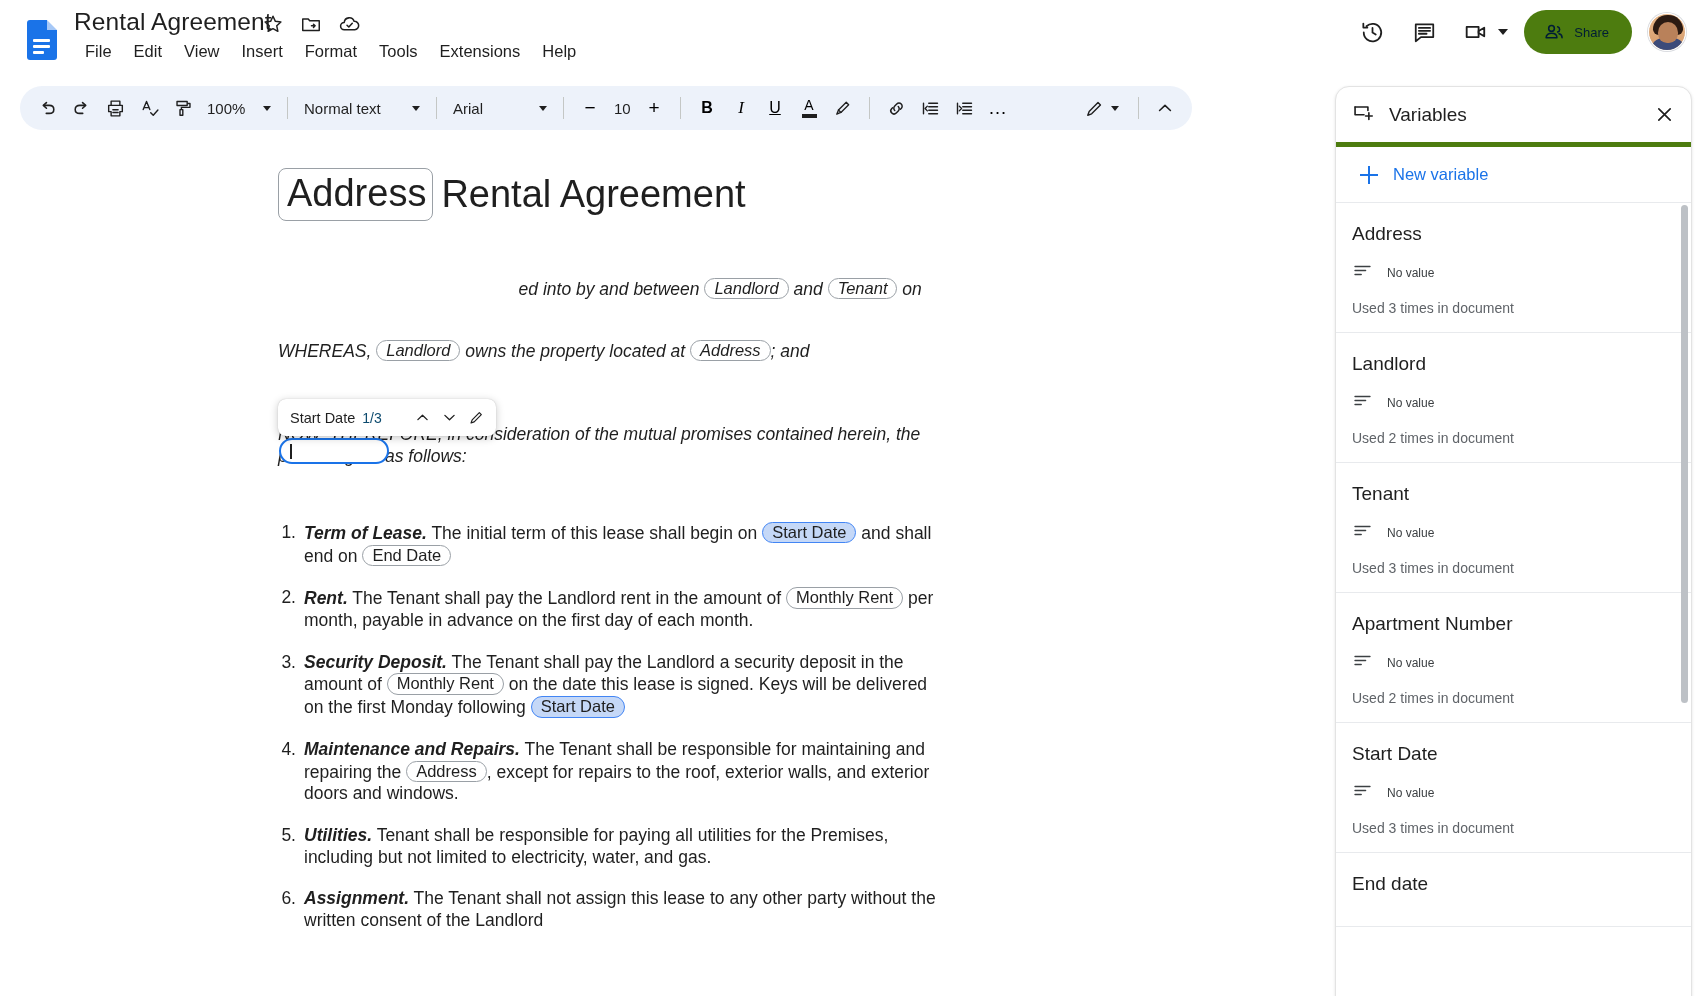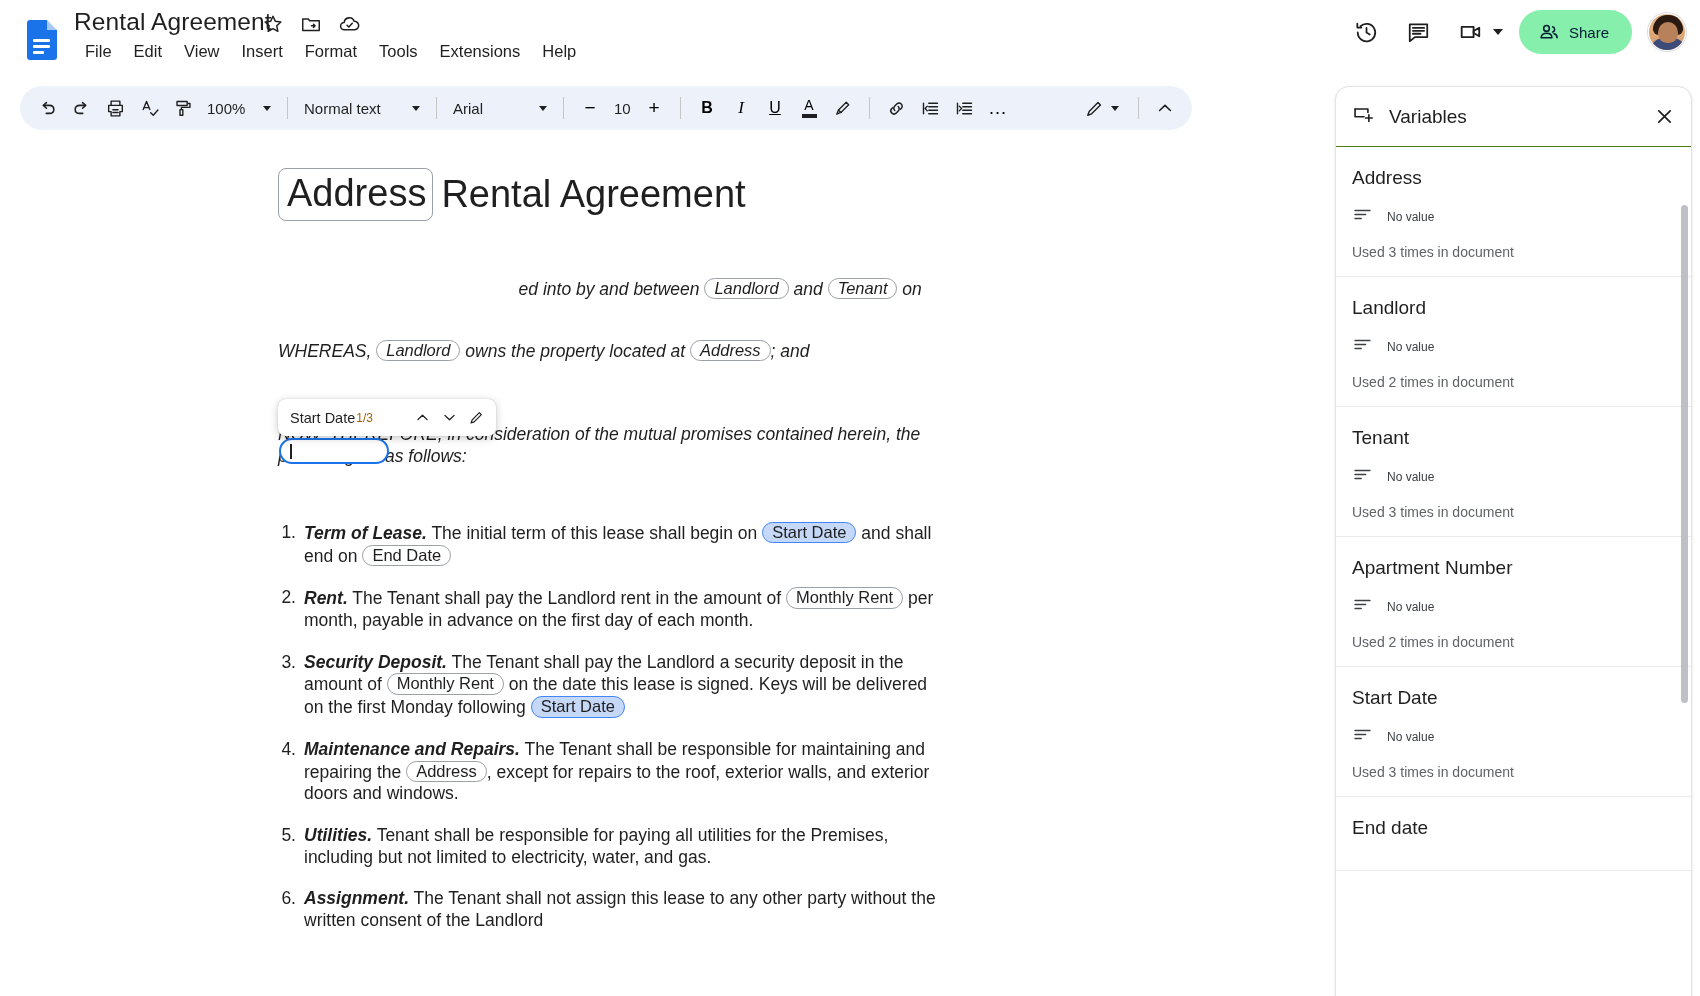--- a/index.html
+++ b/index.html
@@ -35,22 +35,22 @@
   .menubar .mi {
     font-size: 16.5px; color: #1f1f1f; padding: 3px 11px; border-radius: 5px; cursor: default;
     white-space: nowrap;
   }
 
   .top-right { position: absolute; right: 14px; top: 10px; display: flex; align-items: center; gap: 10px; }
   .ticon { width: 42px; height: 42px; border-radius: 50%; display:flex; align-items:center; justify-content:center; }
   .meetwrap { display:flex; align-items:center; gap:1px; }
   .caret-sm { width:0;height:0;border-left:5px solid transparent;border-right:5px solid transparent;border-top:6px solid #1f1f1f; margin-right:6px;}
   .share-btn {
-    display:flex; align-items:center; gap:9px; background:#86efac; color:#001d35;
-    border-radius: 22px; height: 44px; padding: 0 23px 0 19px; font-size: 15px;
+    display:flex; align-items:center; gap:9px; background:#4d7c0f; color:#001d35;
+    border-radius: 22px; height: 44px; padding: 0 23px 0 19px; font-size: 13px;
   }
   .avatar {
     width: 38px; height: 38px; border-radius:50%; margin-left: 6px; overflow:hidden;
     background: linear-gradient(#e8b88a,#d49a6a); position:relative; border:1.5px solid #fff;
     box-shadow: 0 0 0 1px #dadce0;
   }
   .avatar .hair { position:absolute; left:4px; top:1px; width:30px; height:20px; background:#2b1a12; border-radius:15px 15px 6px 6px;}
   .avatar .face { position:absolute; left:9px; top:8px; width:20px; height:21px; background:#b9815a; border-radius:50% 50% 45% 45%;}
   .avatar .body { position:absolute; left:2px; bottom:0; width:34px; height:12px; background:#3c4b7a; border-radius:14px 14px 0 0;}
 
@@ -104,39 +104,39 @@
   .li b { font-weight: 700; font-style: italic; }
   .li .chip { font-size: 16.5px; vertical-align:1px; }
 
   
   .chip-popup {
     position:absolute; left:278px; top:259px; width: 218px; height:37px;
     background:#fff; border-radius:8px; box-shadow: 0 2px 9px rgba(0,0,0,.22), 0 0 1px rgba(0,0,0,.25);
     display:flex; align-items:center; padding: 0 6px 0 12px; gap: 0px; z-index: 20;
   }
   .chip-popup .nm { font-size:14.5px; color:#1f1f1f; }
-  .chip-popup .cnt { font-size:12px; color:#a16207; margin-left:1px; }
+  .chip-popup .cnt { font-size:14px; color:#0c4a6e; margin-left:7px; }
   .chip-popup .pb { width:27px;height:27px;border-radius:50%;display:flex;align-items:center;justify-content:center;}
   .chip-popup .sp { flex:1; }
 
   .edit-input {
     position:absolute; left:279px; top:298px; width:110px; height:26px;
     border: 2px solid #1a73e8; border-radius: 13px; background:#fff; z-index:19;
     display:flex; align-items:center; padding-left:9px;
   }
   .caret-blink { width:1.5px; height:15px; background:#1f1f1f; }
 
   
   .panel {
     position:absolute; right: 8px; top: 86px; width: 357px; height: 930px;
     background:#fff; border: 1px solid #e3e3e3; border-radius: 14px 14px 0 0;
     box-shadow: 0 1px 3px rgba(60,64,67,.15);
     overflow: hidden;
   }
-  .panel-head { height: 60px; display:flex; align-items:center; padding: 0 10px 0 16px; border-bottom:1px solid #4d7c0f;}
+  .panel-head { height: 60px; display:flex; align-items:center; padding: 0 10px 0 16px; border-bottom:5px solid #4d7c0f;}
   .panel-head .ttl { font-size: 19px; color:#1f1f1f; margin-left: 14px; }
   .panel-head .sp { flex:1; }
   .panel-x { width:34px;height:34px;border-radius:50%;display:flex;align-items:center;justify-content:center;}
   .newvar {
     height: 56px; display:flex; align-items:center; gap:15px; padding-left: 24px;
     color:#1a73e8; font-size:16.5px; border-bottom:1px solid #e8eaed;
   }
   .plus { position:relative; width:18px; height:18px; }
   .plus:before,.plus:after{content:"";position:absolute;background:#1a73e8;}
   .plus:before{left:8px;top:0;width:2.4px;height:18px;}
@@ -467,20 +467,24 @@
       </span>
       <span class="ttl">Variables</span>
       <span class="sp"></span>
       <span class="panel-x">
         <svg width="21" height="21" viewBox="0 0 24 24" fill="none" stroke="#1f1f1f" stroke-width="1.9">
             <path d="M5.5 5.5l13 13M18.5 5.5l-13 13" stroke-linecap="round"></path>
           </svg>
       </span>
     </div>
 
+    <div class="newvar">
+      <span class="plus"></span>
+      <span>New variable</span>
+    </div>
 
     <div class="varlist">
 
       <div class="varitem">
         <div class="vname">Address</div>
         <div class="vrow">
           <span>
             <svg width="21" height="21" viewBox="0 0 24 24" fill="none" stroke="#3c4043" stroke-width="1.7">
                 <path d="M3.5 7.5h17M3.5 12h12M3.5 16.5h7" stroke-linecap="round"></path>
               </svg>

